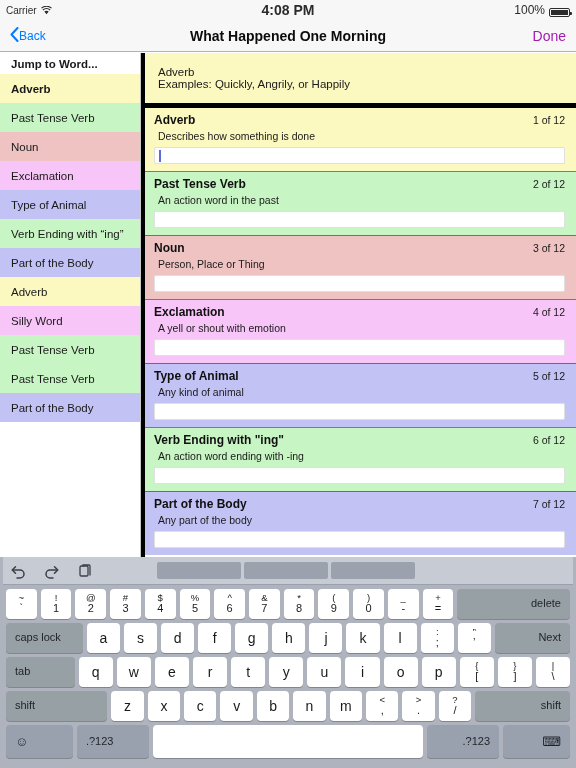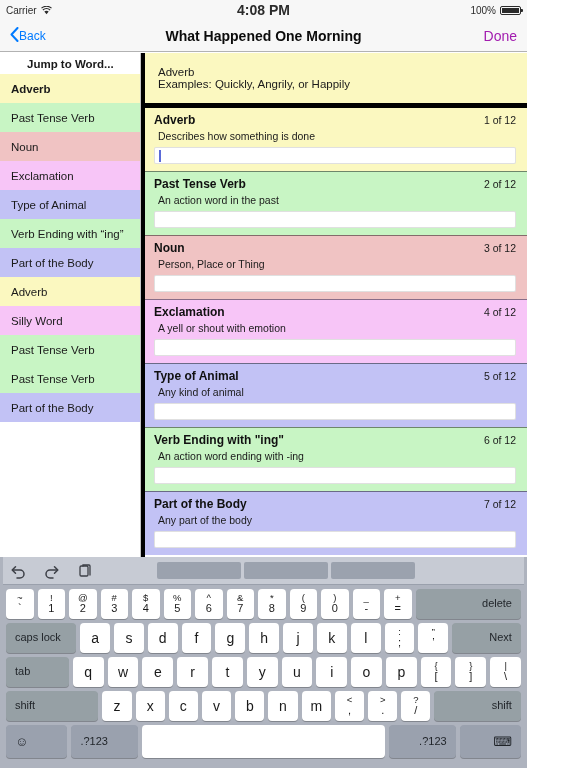--- a/index.html
+++ b/index.html
@@ -2,40 +2,40 @@
 <html><head>
 <meta charset="utf-8">
 <style>
   * { box-sizing: border-box; margin: 0; padding: 0; }
   html, body {
     width: 576px; height: 768px;
     font-family: "Liberation Sans", sans-serif;
     background: #ffffff;
     overflow: hidden;
   }
-  #app { position: relative; width: 527px; height: 768px; }
+  #app { position: relative; width: 576px; height: 768px; }
 
   
   .statusbar {
     height: 20px; width: 100%;
     background: #f7f7f7;
     display: flex; align-items: center;
     font-size: 10px; color: #2b2b2b;
     padding: 0 6px;
     position: relative;
   }
   .sb-left { display: flex; align-items: center; gap: 4px; }
   .sb-center {
     position: absolute; left: 0; right: 0; text-align: center;
     font-size: 14px; font-weight: bold; color: #2b2b2b;
     pointer-events: none;
   }
   .sb-right {
-    margin-left: auto; display: flex; align-items: center; gap: 4px;
-    font-size: 10px;
+    margin-left: auto; display: flex; align-items: flex-end; gap: 4px;
+    font-size: 12px;
   }
   .wifi-icon svg { display: block; }
   .battery {
     width: 21px; height: 9px; border: 1px solid #2b2b2b;
     border-radius: 2px; position: relative; padding: 1px;
   }
   .battery::after {
     content: ""; position: absolute; right: -3px; top: 2.5px;
     width: 2px; height: 3px; background: #2b2b2b; border-radius: 0 1px 1px 0;
   }
@@ -71,21 +71,21 @@
 
   
   .sidebar {
     width: 141px; height: 100%;
     background: #ffffff;
     border-right: 1px solid #c8c8c8;
     overflow: hidden;
   }
   .jump-row {
     height: 21px; display: flex; align-items: center;
-    padding-left: 27px; font-size: 11.5px; font-weight: bold;
+    padding-left: 11px; font-size: 11.5px; font-weight: bold;
     color: #1a1a1a; background: #ffffff;
   }
   .side-item {
     height: 29px; display: flex; align-items: center;
     padding-left: 11px; font-size: 11.5px; color: #1a1a1a;
   }
   .side-item.bold { font-weight: bold; }
 
   
   .rail {

